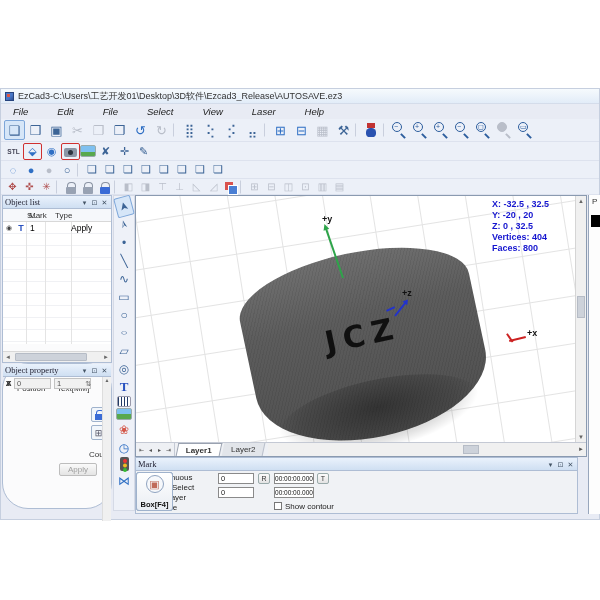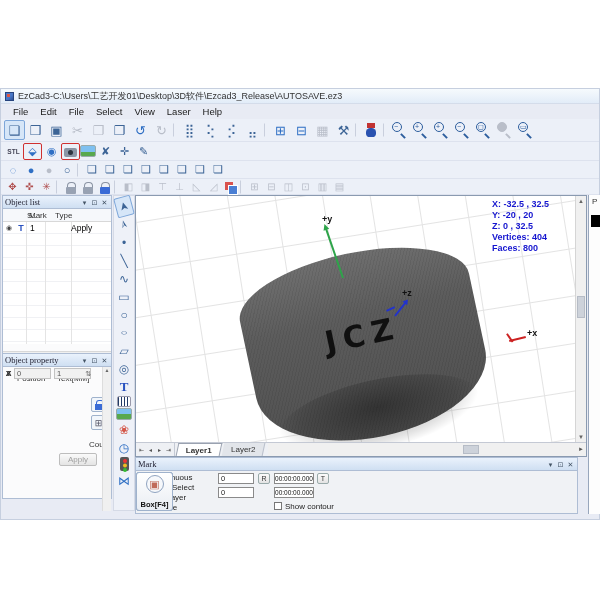--- a/index.html
+++ b/index.html
@@ -7,21 +7,21 @@
   .page { position:relative; width:520px; height:600px; background:#fff; }
   .app-window { position:absolute; left:0; top:88px; width:600px; height:432px; background:#e8ebf4; border:1px solid #c6cfdf; }
 
   
   .titlebar { position:absolute; left:0; top:0; width:100%; height:15px; background:linear-gradient(#f6fafd,#e2ecf8); display:flex; align-items:center; gap:4px; padding-left:4px; border-bottom:1px solid #d4dcea; }
   .app-icon { width:9px; height:9px; background:linear-gradient(135deg,#4a78c8 55%,#2c4f96); border:1px solid #27447e; position:relative; }
   .app-icon::after { content:""; position:absolute; left:1px; top:1px; width:3px; height:3px; background:#d54; }
   .title-text { font-size:9px; color:#333; white-space:nowrap; }
 
   
-  .menubar { position:absolute; left:0; top:15px; width:100%; height:15px; display:flex; align-items:center; padding-left:6px; gap:0; }
+  .menubar { position:absolute; left:0; top:15px; width:100%; height:15px; display:flex; align-items:center; padding-left:6px; gap:17px;font-style:italic; }
   .menu-item { font-size:9.5px; color:#1a1a1a; padding:1px 6px; }
 
   
   .tb { position:absolute; left:0; width:100%; display:flex; align-items:center; padding-left:3px; background:#ecEFf7; background:#ecf0f8; border-bottom:1px solid #dde2ee; }
   .tb1 { top:30px; height:23px; }
   .tb2 { top:53px; height:19px; }
   .tb3 { top:72px; height:18px; }
   .tb4 { top:90px; height:16px; }
   .tbtn { position:relative; display:inline-flex; align-items:center; justify-content:center; color:#3c6496; border:1px solid transparent; border-radius:2px; flex:none; overflow:visible; }
   .tb1 .tbtn { width:21px; height:20px; font-size:13px; }
@@ -289,21 +289,21 @@
       </div>
       <div class="hscroll">
         <span class="arr">◄</span>
         <span class="track">
             <span class="thumb" style="left:2px; width:72px;"></span>
           </span>
         <span class="arr">►</span>
       </div>
     </div>
 
-    <div class="dock" style="left:1px; top:264px; width:110px; height:146px;">
+    <div class="dock" style="left:1px; top:274px; width:110px; height:146px;border-radius:26px;">
       <div class="dock-header">
         <span class="dock-title">Object property</span>
         <span class="dock-btns">
           <span class="dock-btn">▾</span>
             <span class="dock-btn">⊡</span>
             <span class="dock-btn">✕</span>
         </span>
       </div>
       <div class="op-grid">
         <div class="op-colheads">

